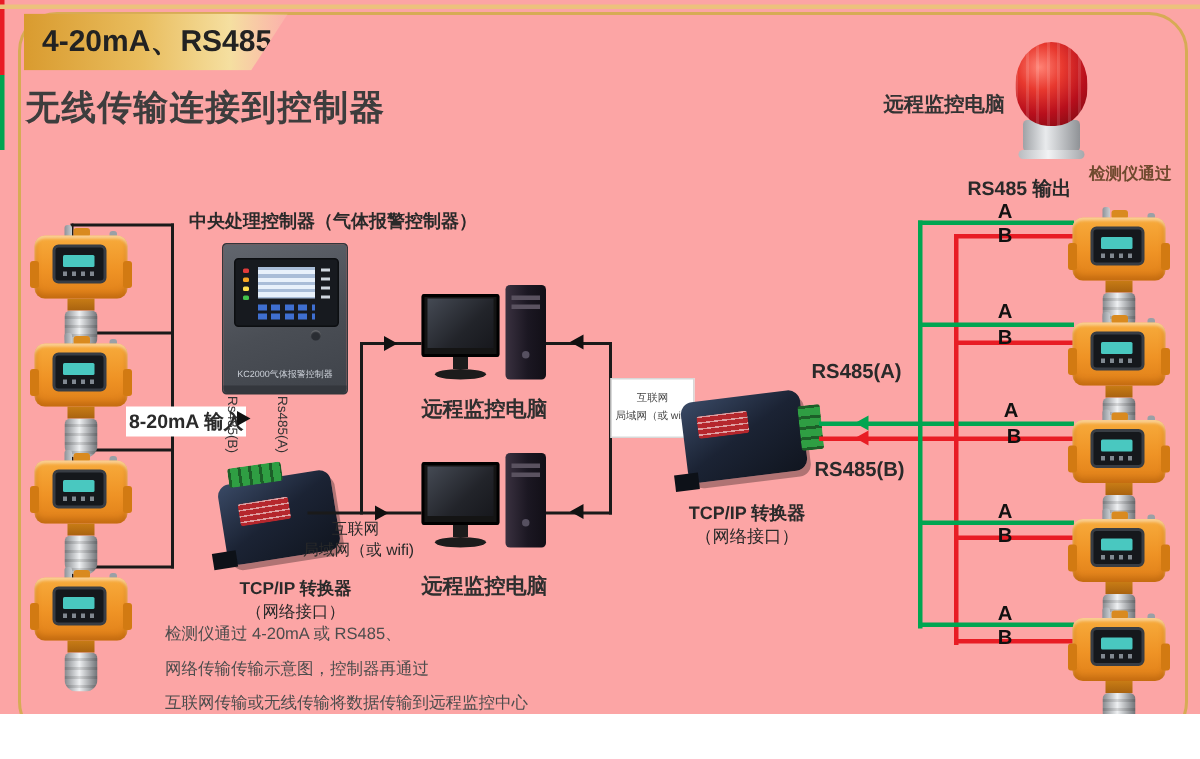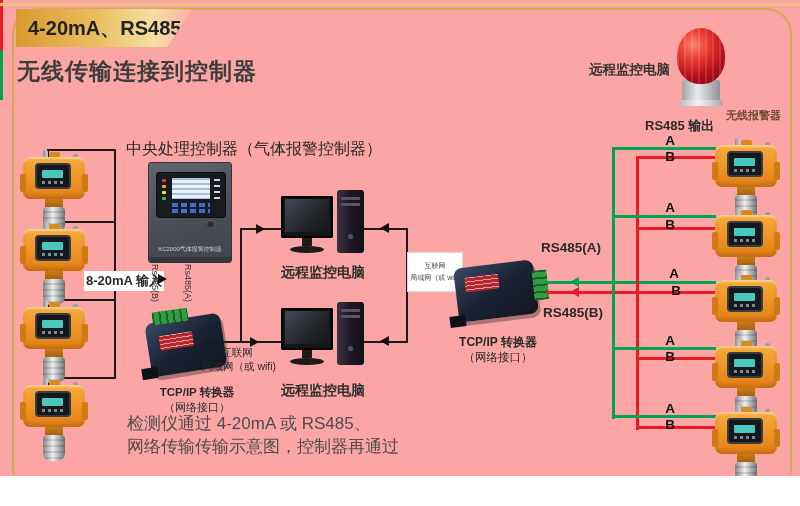--- a/index.html
+++ b/index.html
@@ -96,21 +96,21 @@
   .beacon{position:absolute;left:676px;top:28px;width:52px;height:78px;}
   .b-dome{position:absolute;left:1px;top:0;width:48px;height:56px;border-radius:50% 50% 45% 45%;
           background:repeating-linear-gradient(90deg,rgba(255,255,255,.12) 0 2px,rgba(0,0,0,0) 2px 7px),
                      radial-gradient(circle at 34% 30%,#ff8274 0%,#e8392f 30%,#b80f1c 62%,#700a12 100%);}
   .b-base{position:absolute;left:6px;top:52px;width:38px;height:22px;border-radius:3px 3px 4px 4px;
           background:linear-gradient(90deg,#9fa2a6,#e9ebed 40%,#8f9296);}
   .b-flange{position:absolute;left:3px;top:72px;width:44px;height:6px;border-radius:3px;
           background:linear-gradient(90deg,#b9bcc0,#f2f3f5 45%,#a5a8ac);}
   .netbox{position:absolute;left:407px;top:252px;width:56px;height:40px;background:#fff;border:1px solid #d8d8d8;
           box-sizing:border-box;font-size:7px;color:#444;text-align:center;padding-top:7px;line-height:1.7;}
-  .desc{position:absolute;left:127px;top:412px;font-size:17px;color:#4d4d4d;line-height:23px;}
+  .desc{position:absolute;left:110px;top:412px;font-size:11px;color:#4d4d4d;line-height:23px;}
 </style>
 </head>
 <body>
 
 <div class="stage">
   <div class="topbar"></div>
   <div class="frame"></div>
   <div class="botbar"></div>
 
   <div class="badge">4-20mA、RS485</div>
@@ -183,21 +183,21 @@
           <div class="d-dots"></div>
         </div>
       </div>
     <div class="d-neck"></div>
       <div class="d-tip"></div>
   </div>
 
   <div class="lbl" style="left:84px;top:271px;font-size:13px;font-weight:700;background:#fff;padding:1px 2px;">8-20mA 输入</div>
   <div class="arr r" style="left:158px;top:274px;"></div>
 
-  <div class="lbl" style="left:126px;top:139px;font-size:16px;font-weight:400;">中央处理控制器（气体报警控制器）</div>
+  <div class="lbl" style="left:126px;top:139px;font-size:12px;font-weight:700;">中央处理控制器（气体报警控制器）</div>
   <div class="controller">
     <div class="ctrl-panel">
       <div class="ctrl-scr"></div>
       <div class="led" style="top:6px;background:#e03b3b;"></div>
       <div class="led" style="top:12px;background:#f6a623;"></div>
       <div class="led" style="top:18px;background:#ffe14d;"></div>
       <div class="led" style="top:24px;background:#41c24b;"></div>
       <div class="tick" style="top:6px;"></div>
       <div class="tick" style="top:12px;"></div>
       <div class="tick" style="top:18px;"></div>
@@ -304,21 +304,21 @@
   <div class="ablbl" style="left:662px;top:200px;">A</div>
   <div class="ablbl" style="left:662px;top:217px;">B</div>
   <div class="ablbl" style="left:666px;top:266px;">A</div>
   <div class="ablbl" style="left:668px;top:283px;">B</div>
   <div class="ablbl" style="left:662px;top:333px;">A</div>
   <div class="ablbl" style="left:662px;top:349px;">B</div>
   <div class="ablbl" style="left:662px;top:401px;">A</div>
   <div class="ablbl" style="left:662px;top:417px;">B</div>
 
   <div class="lbl" style="left:645px;top:117px;font-size:13px;font-weight:700;">RS485 输出</div>
-  <div class="lbl" style="left:726px;top:108px;font-size:11px;font-weight:600;color:#6f4a2f;">无线报警器</div>
+  <div class="lbl" style="left:726px;top:108px;font-size:11px;font-weight:600;color:#6f4a2f;">检测仪通过</div>
   <div class="lbl" style="left:589px;top:61px;font-size:13.5px;font-weight:600;color:#333;">远程监控电脑</div>
 
   <div class="beacon">
     <div class="b-base"></div>
     <div class="b-dome"></div>
     <div class="b-flange"></div>
   </div>
 
   <div class="detector" style="left:714px;top:138px;">
     <div class="d-ant"></div>
@@ -392,14 +392,15 @@
           <div class="d-dots"></div>
         </div>
       </div>
     <div class="d-neck"></div>
       <div class="d-tip"></div>
   </div>
 
   <div class="desc">
     <div>检测仪通过 4-20mA 或 RS485、</div>
     <div>网络传输传输示意图，控制器再通过</div>
+    <div>互联网传输或无线传输将数据传输到远程监控中心</div>
   </div>
 </div>
 
 </body></html>

